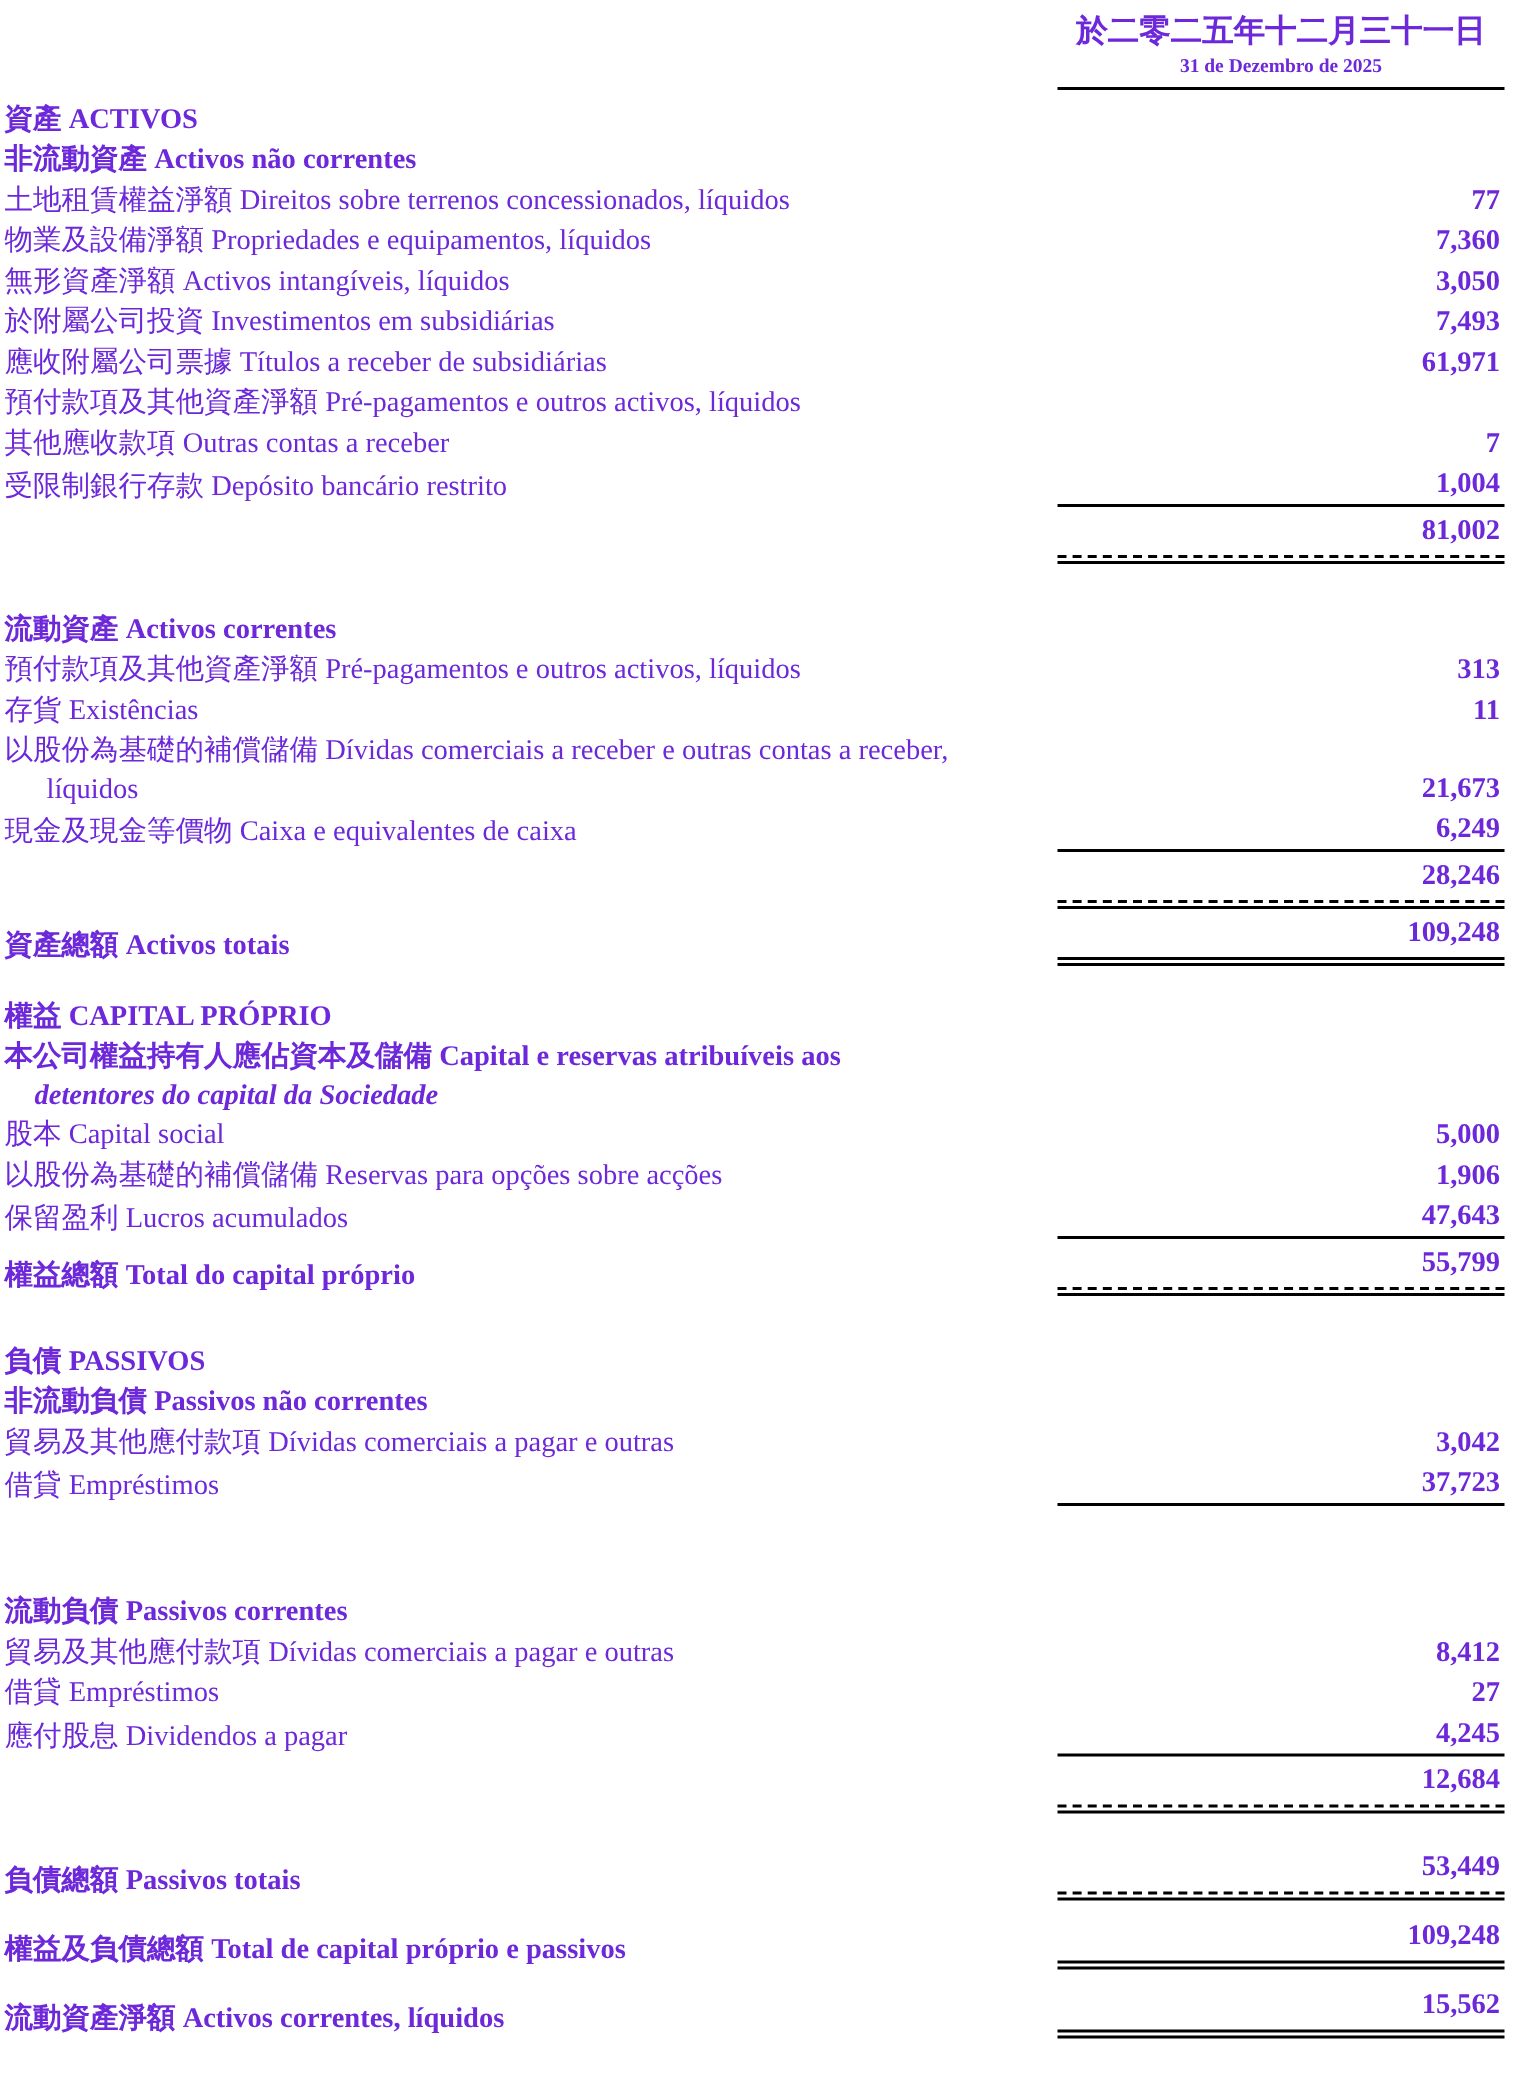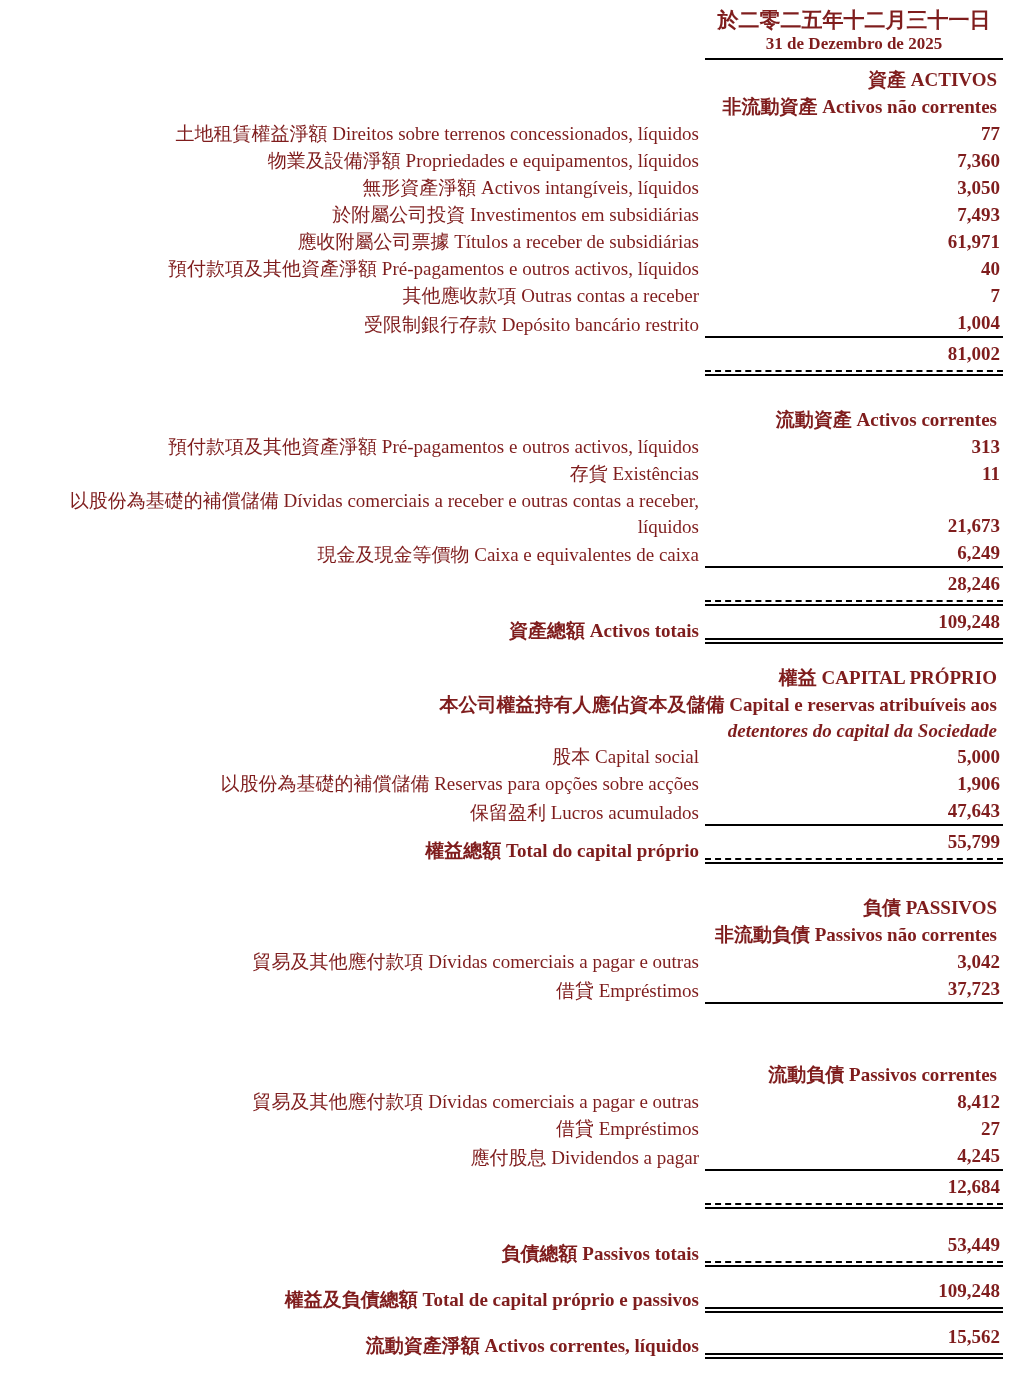--- a/index.html
+++ b/index.html
@@ -1,33 +1,33 @@
 <!DOCTYPE html>
 <html><head>
 <meta charset="utf-8">
 <style>
   html,body{margin:0;padding:0;background:#ffffff;}
   .page{
     width:1011px;height:1392px;box-sizing:border-box;
     padding:8px 8px 0 3px;overflow:hidden;position:relative;
-    background:#ffffff;color:#7f1d1d;
+    background:#ffffff;color:#6d28d9;
     font-family:"Liberation Serif","DejaVu Serif",serif;
     font-size:19px;
   }
   
   .col-header{
     margin-left:auto;width:298px;text-align:center;font-weight:700;
     border-bottom:2px solid #000;padding-bottom:3px;margin-bottom:6px;
   }
   .col-header .zh{font-size:21px;line-height:25px;white-space:nowrap;}
-  .col-header .pt{font-size:17px;line-height:22px;}
+  .col-header .pt{font-size:13px;line-height:22px;}
 
   
   .row{display:flex;align-items:flex-end;}
-  .label{flex:1 1 auto;line-height:27px;min-height:27px;padding-right:6px;text-align:right;}
+  .label{flex:1 1 auto;line-height:27px;min-height:27px;padding-right:6px;}
   .amt{flex:0 0 298px;text-align:right;line-height:27px;}
   .amt .val{padding-right:3px;display:inline-block;font-weight:bold;}
   .bold{font-weight:700;}
   .pt2{padding-left:28px;line-height:25px;}
   .subsection .pt2{padding-left:20px;font-style:italic;}
 
   
   .r-solid{border-bottom:2px solid #000;}
   .dline{border-top:2px dashed #000;margin-top:3px;}
   .sline{border-top:2px solid #000;margin-top:2px;}
@@ -70,21 +70,20 @@
       <div class="row item">
         <div class="label"><span class="zh">於附屬公司投資</span> <span class="pt">Investimentos em subsidiárias</span></div>
         <div class="amt"><span class="val">7,493</span></div>
       </div>
       <div class="row item">
         <div class="label"><span class="zh">應收附屬公司票據</span> <span class="pt">Títulos a receber de subsidiárias</span></div>
         <div class="amt"><span class="val">61,971</span></div>
       </div>
       <div class="row item">
         <div class="label"><span class="zh">預付款項及其他資產淨額</span> <span class="pt">Pré-pagamentos e outros activos, líquidos</span></div>
-        <div class="amt"><span class="val">40</span></div>
       </div>
       <div class="row item">
         <div class="label"><span class="zh">其他應收款項</span> <span class="pt">Outras contas a receber</span></div>
         <div class="amt"><span class="val">7</span></div>
       </div>
       <div class="row item">
         <div class="label"><span class="zh">受限制銀行存款</span> <span class="pt">Depósito bancário restrito</span></div>
         <div class="amt r-solid"><span class="val">1,004</span></div>
       </div>
       <div class="row subtotal">

